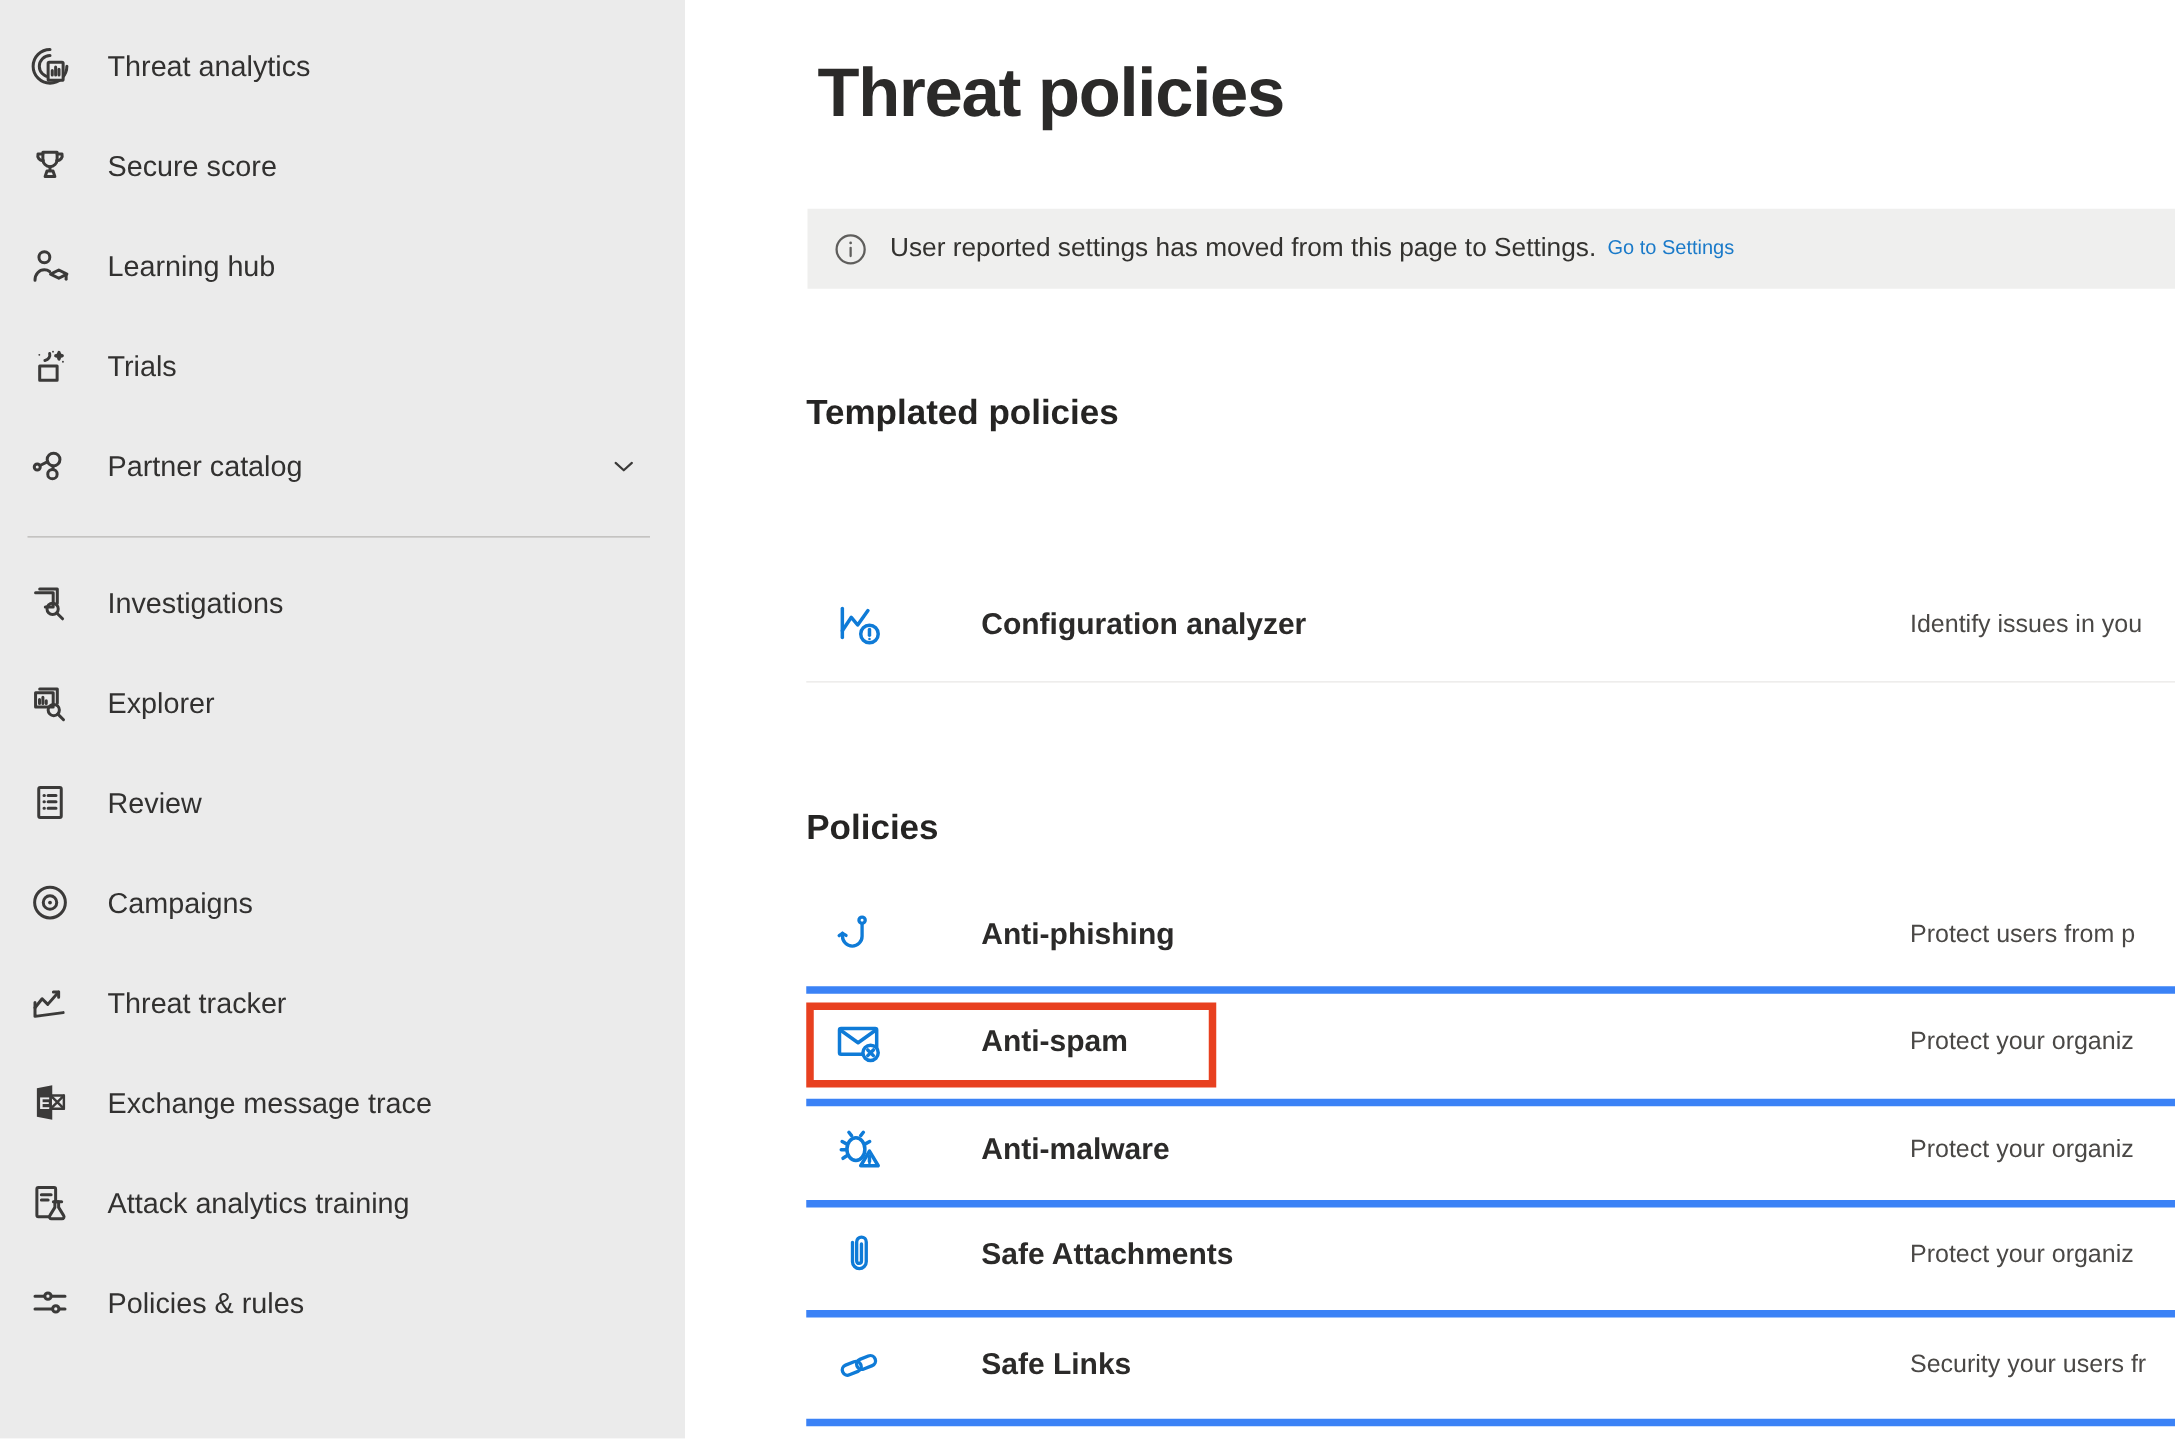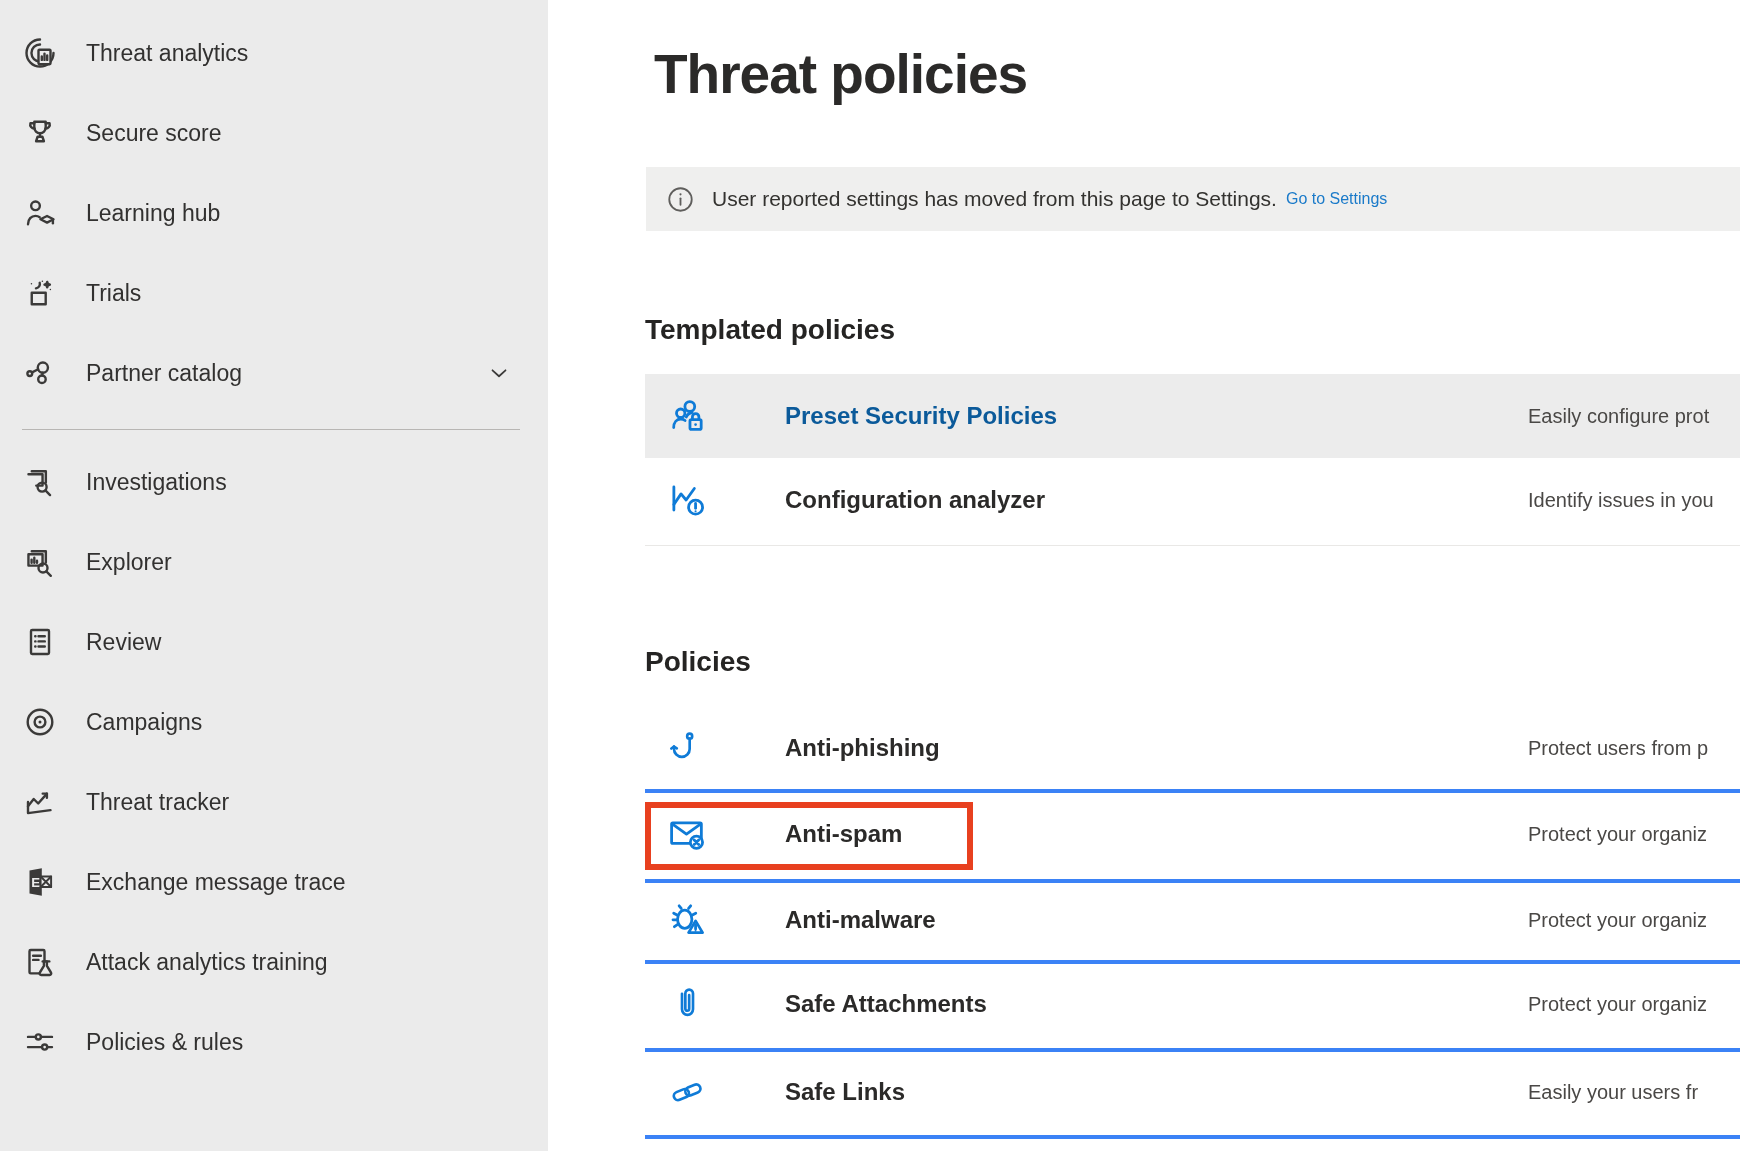--- a/index.html
+++ b/index.html
@@ -26,21 +26,21 @@
   #banner .btext{margin-left:17px;font-size:21px;color:#33322f;white-space:nowrap;}
   #banner a{color:#1a7ac9;text-decoration:none;margin-left:9px;cursor:pointer;}
   #rows{position:absolute;left:97px;top:0;right:0;height:1151px;}
   .shead{position:absolute;left:0;margin:0;font-size:28px;font-weight:700;color:#252423;white-space:nowrap;}
   .prow{position:absolute;left:0;right:0;cursor:pointer;}
   .prow .picwrap{position:absolute;left:18px;top:50%;transform:translateY(-50%);width:48px;display:flex;justify-content:center;}
   .prow .plabel{position:absolute;left:140px;top:50%;transform:translateY(-50%);font-size:24px;font-weight:700;color:#2b2a29;white-space:nowrap;}
   .prow .pdesc{position:absolute;left:883px;top:50%;transform:translateY(-50%);font-size:20px;color:#4a4846;white-space:nowrap;}
   .prow.hl{background:#ececec;}
   .prow.hl .plabel{color:#0b5a9a;}
-  .bb{border-bottom:4px solid #3b82f6;}
+  .bb{border-bottom:6px solid #3b82f6;}
   #sec-divider{position:absolute;left:0;right:0;top:545px;border-top:1px solid #e9e8e6;}
   #red-box{position:absolute;left:0;top:802px;width:328px;height:68px;border:6px solid #e8401f;box-sizing:border-box;pointer-events:none;}
   svg.pic{stroke:#0f7bd7;fill:none;stroke-width:1.6;stroke-linecap:round;stroke-linejoin:round;}
   svg.gic{stroke:#5f5e5c;fill:none;stroke-width:1.5;stroke-linecap:round;stroke-linejoin:round;}
 </style>
 </head>
 <body>
 
 <div id="app">
 
@@ -225,35 +225,20 @@
         </svg>
       </span>
       <span class="btext">User reported settings has moved from this page to Settings.</span>
       <a>Go to Settings</a>
     </div>
 
     <div id="rows">
 
       <h2 class="shead" style="top:314px;">Templated policies</h2>
 
-      <div class="prow hl" style="top:374px;height:84px;">
-        <span class="picwrap">
-          <svg class="pic" width="42" height="42" viewBox="0 0 24 24">
-            <circle cx="13.6" cy="6.6" r="2.8"></circle>
-            <circle cx="8.4" cy="10.4" r="2.4"></circle>
-            <path d="M4.4 18.6c0-3 1.7-4.9 4-4.9 1 0 1.8.3 2.5.9"></path>
-            <path d="M11.6 12.6c.6-1.5 1.8-2.4 3.3-2.6"></path>
-            <rect x="13.7" y="14.1" width="6.4" height="5.5" rx="0.8" fill="#ececec"></rect>
-            <path d="M15.1 14.1v-1.6a1.85 1.85 0 0 1 3.7 0v1.6"></path>
-            <circle cx="16.9" cy="16.9" r="0.75" fill="#0f7bd7" stroke="none"></circle>
-          </svg>
-        </span>
-        <span class="plabel">Preset Security Policies</span>
-        <span class="pdesc">Easily configure prot</span>
-      </div>
 
       <div class="prow" style="top:458px;height:84px;">
         <span class="picwrap">
           <svg class="pic" width="42" height="42" viewBox="0 0 24 24">
             <path d="M4.5 4.5v13.2"></path>
             <polyline points="4.5,14.6 8.6,8.5 11.5,12 16.2,5.4"></polyline>
             <circle cx="16.9" cy="16.1" r="4" fill="#fff"></circle>
             <path d="M16.9 14v2.7"></path>
             <circle cx="16.9" cy="18.4" r="0.6" fill="#0f7bd7" stroke="none"></circle>
           </svg>
@@ -321,18 +306,18 @@
       <div class="prow bb" style="top:1048px;height:87px;">
         <span class="picwrap">
           <svg class="pic" width="40" height="40" viewBox="0 0 24 24">
             <g transform="rotate(-22 12 12)">
               <rect x="3.6" y="9.7" width="9.4" height="5" rx="2.5"></rect>
               <rect x="11" y="9.7" width="9.4" height="5" rx="2.5"></rect>
             </g>
           </svg>
         </span>
         <span class="plabel">Safe Links</span>
-        <span class="pdesc">Easily your users fr</span>
+        <span class="pdesc">Security your users fr</span>
       </div>
 
     </div>
   </main>
 </div>
 
 </body></html>

